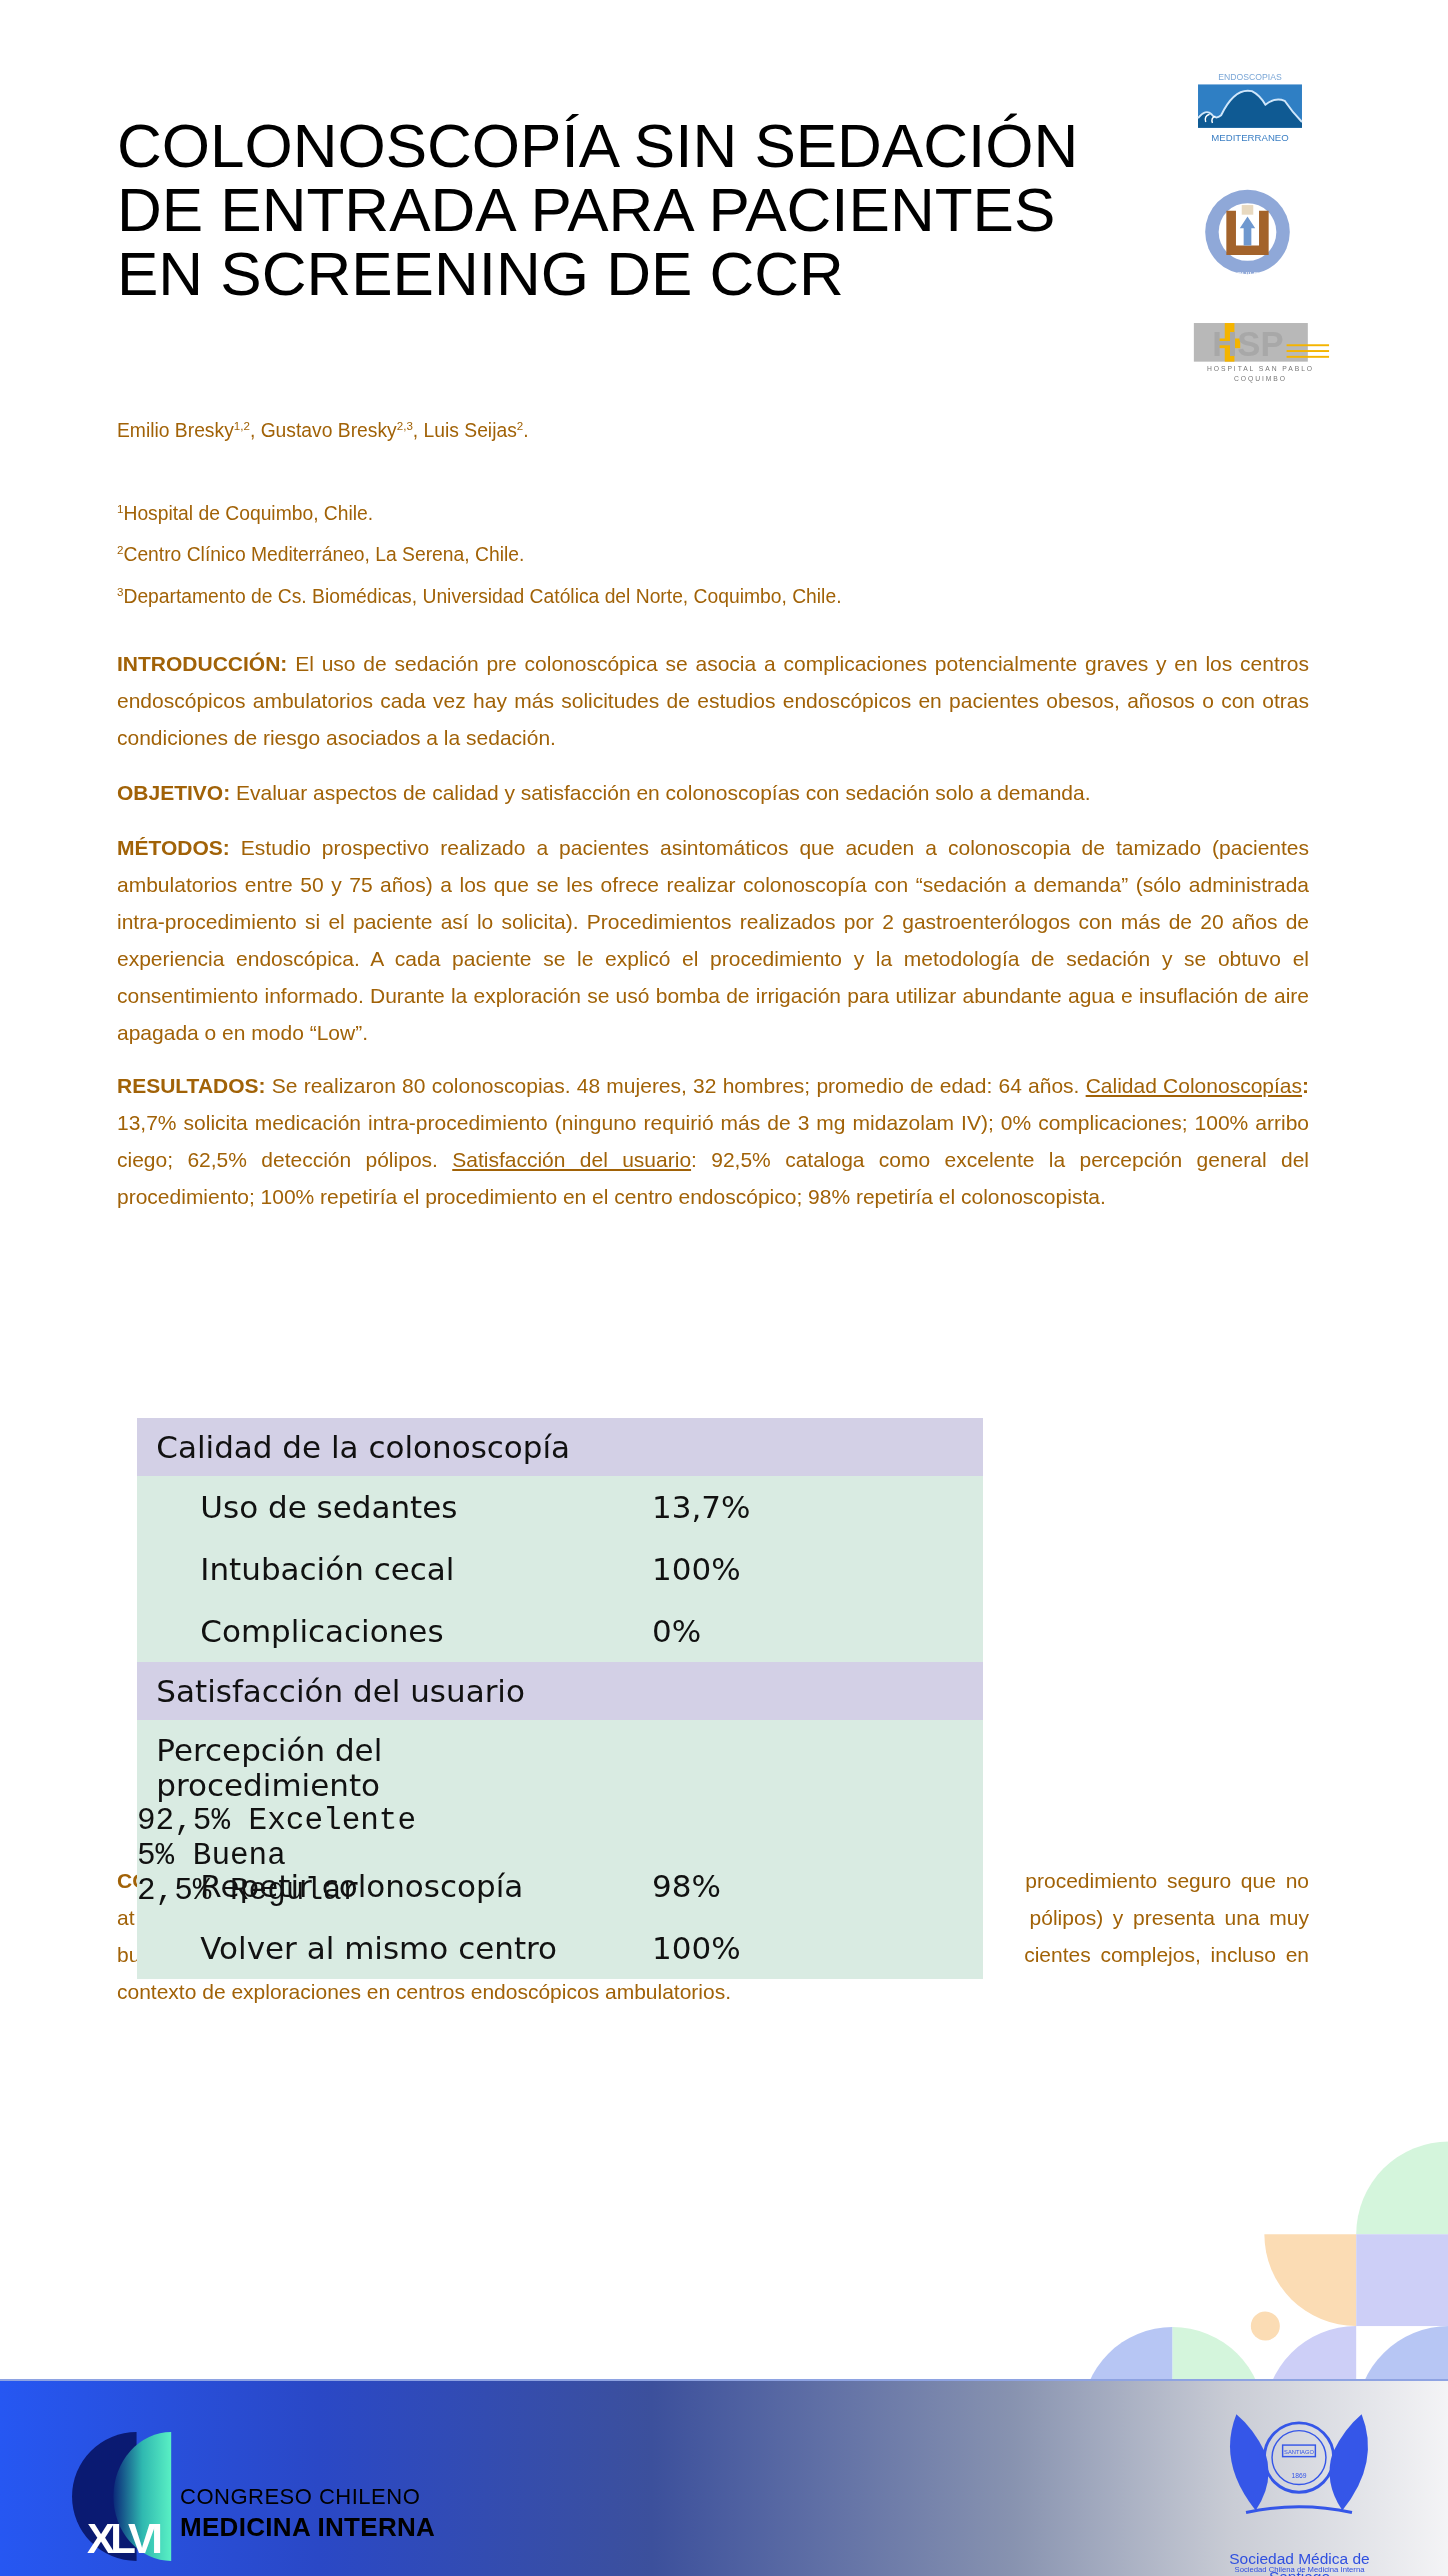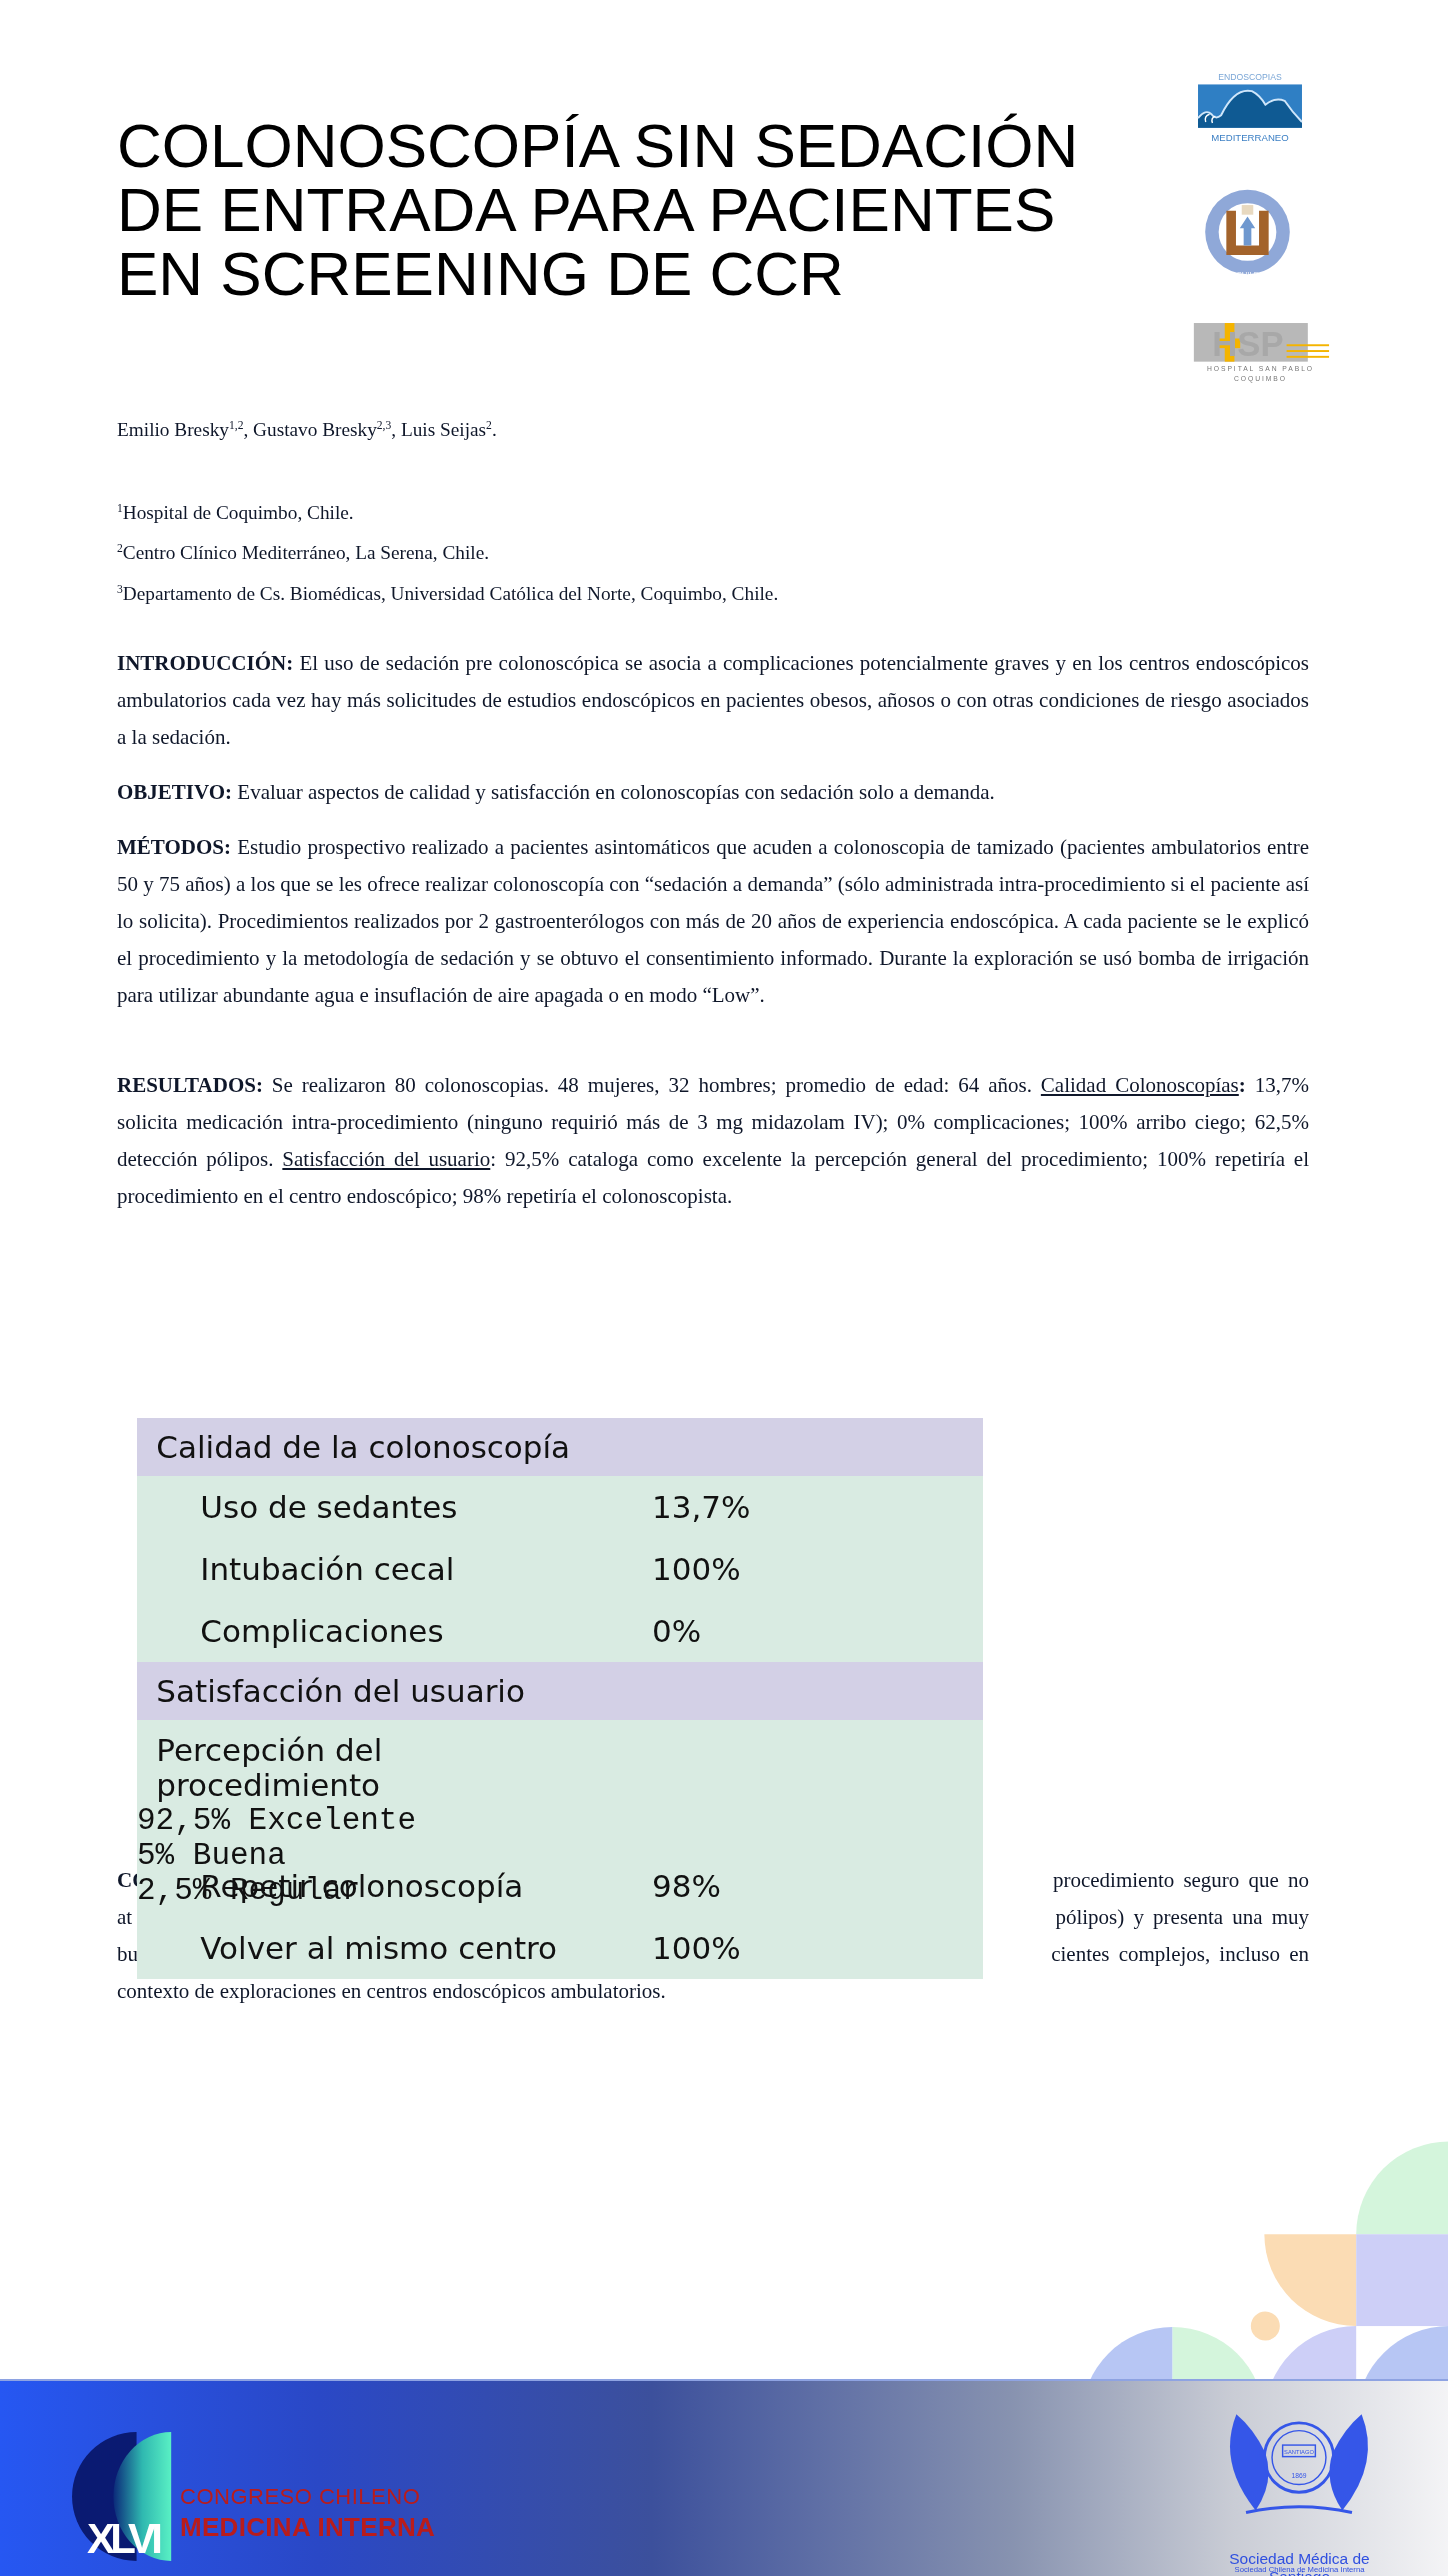--- a/index.html
+++ b/index.html
@@ -12,21 +12,21 @@
       font-weight: normal; color: #000; letter-spacing: 0px;
     }
     .title span { display: block; }
 
     
     .logo { position: absolute; }
     .logo-endo { left: 1196px; top: 70px; width: 108px; height: 77px; }
     .logo-ucn { left: 1203px; top: 182px; width: 89px; height: 100px; }
     .logo-hsp { left: 1190px; top: 319px; width: 141px; height: 66px; }
 
-    .body-text { font-family: Liberation Serif, serif; font-size: 20px; color: #0f172a; }
+    .body-text { font-family: Liberation Sans, sans-serif; font-size: 20px; color: #a16207; }
 
     .authors { position: absolute; left: 117px; top: 419px; font-size: 19.3px; }
     .authors sup { font-size: 11.6px; }
     .affils { position: absolute; left: 117px; top: 491px; font-size: 19.3px; line-height: 36px; }
     .affils sup { font-size: 11.6px; }
 
     .section {
       position: absolute; left: 117px; width: 1192px;
       font-size: 21px; line-height: 37px; text-align: justify;
     }
@@ -57,21 +57,21 @@
     
     .deco { position: absolute; }
 
     
     .footer {
       position: absolute; left: 0; top: 2379px; width: 1449px; height: 197px;
       background: linear-gradient(90deg, #2657f2 0%, #2a48c6 22%, #3c509c 45%, #8893b0 70%, #c9ccd5 85%, #f4f4f6 100%);
       border-top: 2.9px solid #8ea3e2;
     }
     .congreso-mark { position: absolute; left: 72px; top: 2432px; width: 106px; height: 129px; }
-    .congreso-text { position: absolute; left: 180px; top: 2484px; color: #b91c1c; }
+    .congreso-text { position: absolute; left: 180px; top: 2484px; color: #000000; }
     .congreso-line1 { font-family: "Liberation Sans", sans-serif; font-size: 22px; letter-spacing: 0.5px; font-weight: normal; }
     .congreso-line2 { font-family: "Liberation Sans", sans-serif; font-size: 26px; font-weight: bold; letter-spacing: 0.3px; margin-top: 1.9px; }
     .xlvi { position: absolute; left: 87px; top: 2475px; color: #fff; font-family: "Liberation Sans", sans-serif; font-size: 42px; font-weight: bold; letter-spacing: -4.8px; margin-top: 40px; }
 
     .sms-logo { position: absolute; left: 1207px; top: 2395px; width: 184px; height: 130px; }
     .sms-text1 { position: absolute; left: 1198px; top: 2550px; width: 203px; text-align: center; color: #2f4fe0; font-family: "Liberation Sans", sans-serif; font-size: 15.5px; }
     .sms-text2 { position: absolute; left: 1198px; top: 2565px; width: 203px; text-align: center; color: #2f4fe0; font-family: "Liberation Sans", sans-serif; font-size: 7.7px; }
   </style>
 </head>
 <body>

